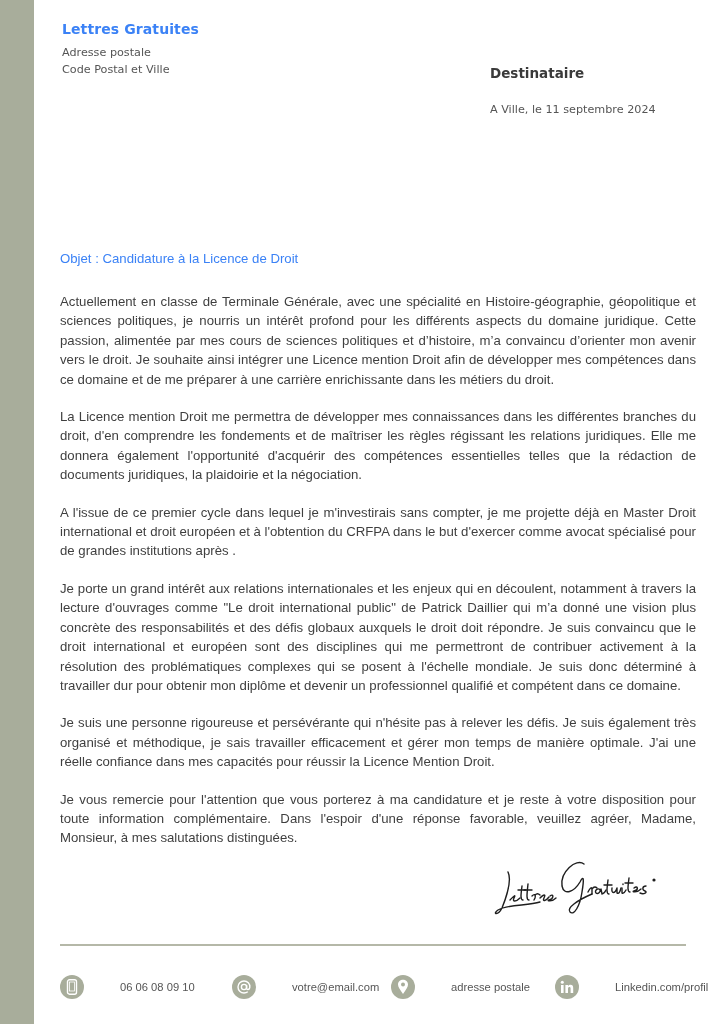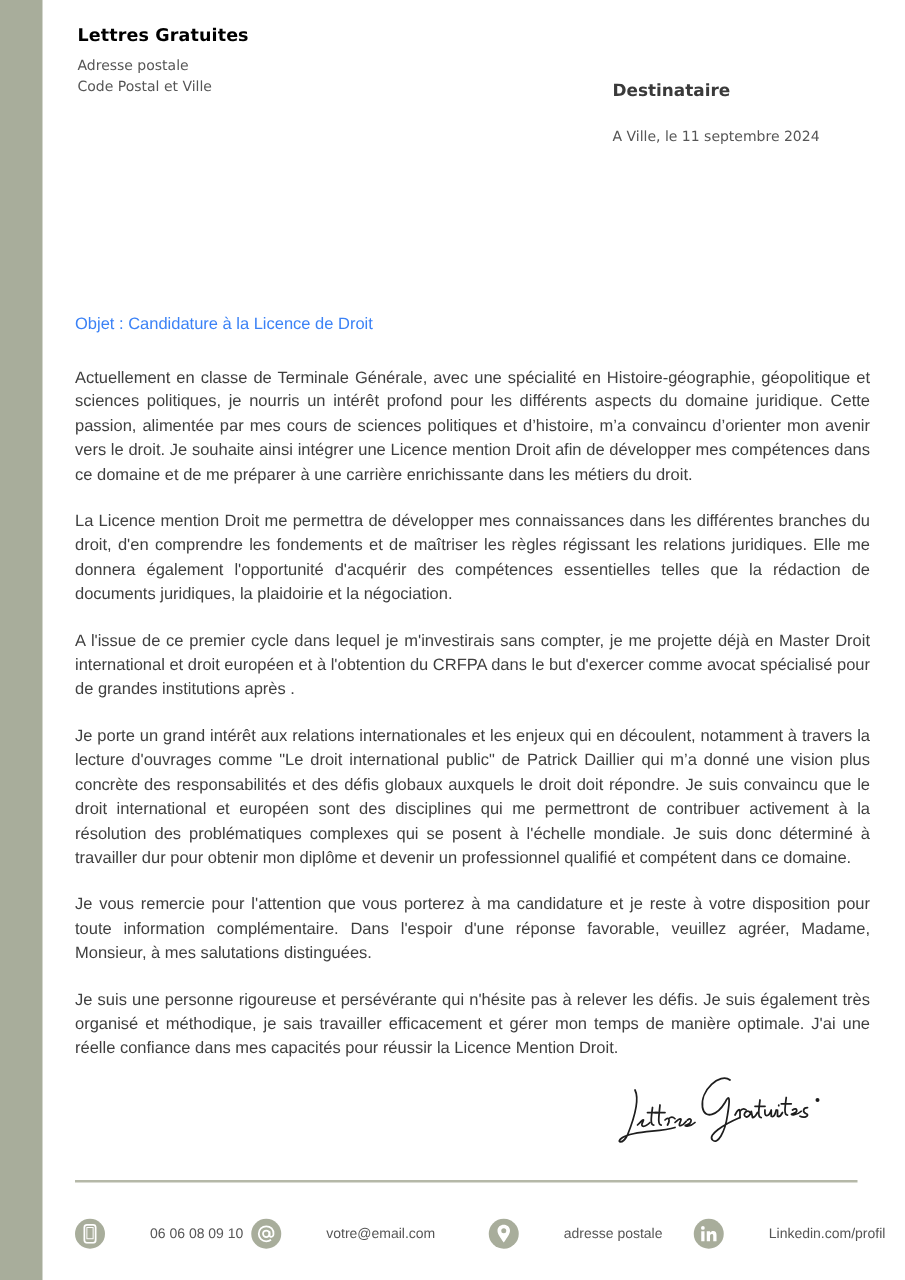--- a/index.html
+++ b/index.html
@@ -1,38 +1,38 @@
 <!DOCTYPE html>
 <html><head>
   <meta charset="utf-8">
   <style>
     * { margin: 0; padding: 0; box-sizing: border-box; }
     html, body { width: 724px; height: 1024px; background: #ffffff; overflow: hidden; }
     body { position: relative; font-family: "Liberation Sans", sans-serif; color: #3f3f3f; }
     .sidebar { position: absolute; left: 0; top: 0; width: 34px; height: 1024px; background: #a8ad9b; }
     .sender { position: absolute; left: 62px; top: 21px; }
-    .sender .name { font-family: "DejaVu Sans", sans-serif; font-weight: bold; font-size: 14px; color: #000000; letter-spacing: 0.1px; text-align: right; }
+    .sender .name { font-family: "DejaVu Sans", sans-serif; font-weight: bold; font-size: 14px; color: #3b82f6; letter-spacing: 0.1px; text-align: right; }
     .sender .line { font-family: "DejaVu Sans", sans-serif; font-size: 11.2px; color: #555; line-height: 17px; }
     .sender .name + .line { margin-top: 7px; }
     .recipient { position: absolute; left: 490px; top: 65px; }
     .recipient .title { font-family: "DejaVu Sans", sans-serif; font-weight: bold; font-size: 13.5px; color: #3a3a3a; }
     .recipient .lines { margin-top: 8px; }
     .recipient .line { font-family: "DejaVu Sans", sans-serif; font-size: 11.2px; color: #555; line-height: 17px; }
     .recipient .date { margin-top: 22px; font-family: "DejaVu Sans", sans-serif; font-size: 11.2px; color: #555; }
     .object { position: absolute; left: 60px; top: 251px; font-size: 13.2px; color: #3b82f6; }
     .body { position: absolute; left: 60px; top: 292px; width: 636px; }
     .body p { font-size: 13.2px; line-height: 19.4px; text-align: justify; color: #3f3f3f; margin-bottom: 18px; }
     .signature { position: absolute; left: 488px; top: 850px; width: 180px; height: 70px; }
     .divider { position: absolute; left: 60px; top: 944px; width: 626px; height: 2px; background: #b5b8a8; }
     .footer { position: absolute; left: 60px; top: 974px; width: 636px; height: 26px; }
     .contact { position: absolute; top: 0; display: flex; align-items: center; height: 26px; gap: 28px; }
     .contact .ic { width: 24px; height: 24px; border-radius: 50%; background: #a8ad9b; display: flex; align-items: center; justify-content: center; color: #fff; flex: 0 0 auto; }
     .contact .txt { margin-left: 8px; font-family: "Liberation Sans", sans-serif; font-size: 11.2px; color: #555; }
     .c-phone { left: 0; }
-    .c-email { left: 141px; }
+    .c-email { left: 172px; }
     .c-addr { left: 331px; }
     .c-link { left: 495px; }
   </style>
 </head>
 <body>
 
 <div class="sidebar"></div>
 
 <div class="sender">
   <div class="name">Lettres Gratuites</div>
@@ -45,22 +45,22 @@
   <div class="date">A Ville, le 11 septembre 2024</div>
 </div>
 
 <div class="object">Objet : Candidature à la Licence de Droit</div>
 
 <div class="body">
   <p>Actuellement en classe de Terminale Générale, avec une spécialité en Histoire-géographie, géopolitique et sciences politiques, je nourris un intérêt profond pour les différents aspects du domaine juridique. Cette passion, alimentée par mes cours de sciences politiques et d’histoire, m’a convaincu d’orienter mon avenir vers le droit. Je souhaite ainsi intégrer une Licence mention Droit afin de développer mes compétences dans ce domaine et de me préparer à une carrière enrichissante dans les métiers du droit.</p>
   <p>La Licence mention Droit me permettra de développer mes connaissances dans les différentes branches du droit, d'en comprendre les fondements et de maîtriser les règles régissant les relations juridiques. Elle me donnera également l'opportunité d'acquérir des compétences essentielles telles que la rédaction de documents juridiques, la plaidoirie et la négociation.</p>
   <p>A l'issue de ce premier cycle dans lequel je m'investirais sans compter, je me projette déjà en Master Droit international et droit européen et à l'obtention du CRFPA dans le but d'exercer comme avocat spécialisé pour de grandes institutions après .</p>
   <p>Je porte un grand intérêt aux relations internationales et les enjeux qui en découlent, notamment à travers la lecture d'ouvrages comme "Le droit international public" de Patrick Daillier qui m’a donné une vision plus concrète des responsabilités et des défis globaux auxquels le droit doit répondre. Je suis convaincu que le droit international et européen sont des disciplines qui me permettront de contribuer activement à la résolution des problématiques complexes qui se posent à l'échelle mondiale. Je suis donc déterminé à travailler dur pour obtenir mon diplôme et devenir un professionnel qualifié et compétent dans ce domaine.</p>
+  <p>Je suis une personne rigoureuse et persévérante qui n'hésite pas à relever les défis. Je suis également très organisé et méthodique, je sais travailler efficacement et gérer mon temps de manière optimale. J'ai une réelle confiance dans mes capacités pour réussir la Licence Mention Droit.</p>
   <p>Je vous remercie pour l'attention que vous porterez à ma candidature et je reste à votre disposition pour toute information complémentaire. Dans l'espoir d'une réponse favorable, veuillez agréer, Madame, Monsieur, à mes salutations distinguées.</p>
-  <p>Je suis une personne rigoureuse et persévérante qui n'hésite pas à relever les défis. Je suis également très organisé et méthodique, je sais travailler efficacement et gérer mon temps de manière optimale. J'ai une réelle confiance dans mes capacités pour réussir la Licence Mention Droit.</p>
 </div>
 
 <div class="signature">
   <svg width="180" height="70" viewBox="0 0 180 70">
     <title>Lettres Gratuites.</title>
     <g fill="none" stroke="#1e1e1e" stroke-width="1.4" stroke-linecap="round" stroke-linejoin="round">
 
       <path d="M20 22 C 24 30, 18 48, 14 58 C 10 66, 4 64, 10 60 C 20 54, 40 56, 52 52"></path>
 
       <path d="M22 50 C 26 46, 28 44, 26 48 C 24 52, 28 52, 32 48"></path>

